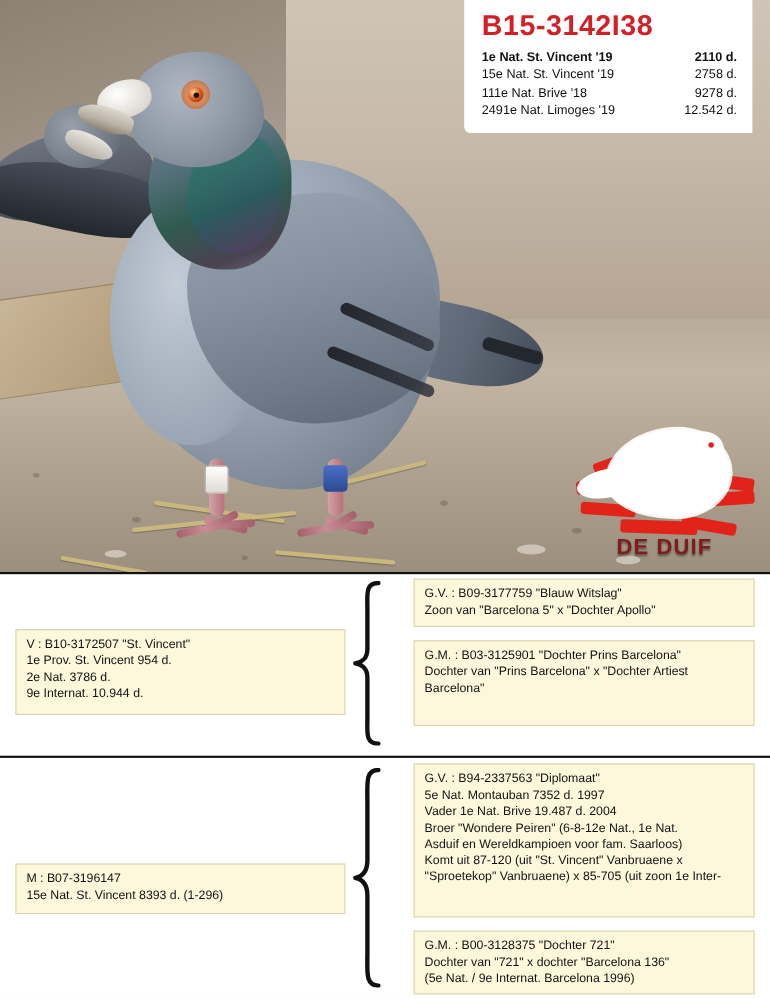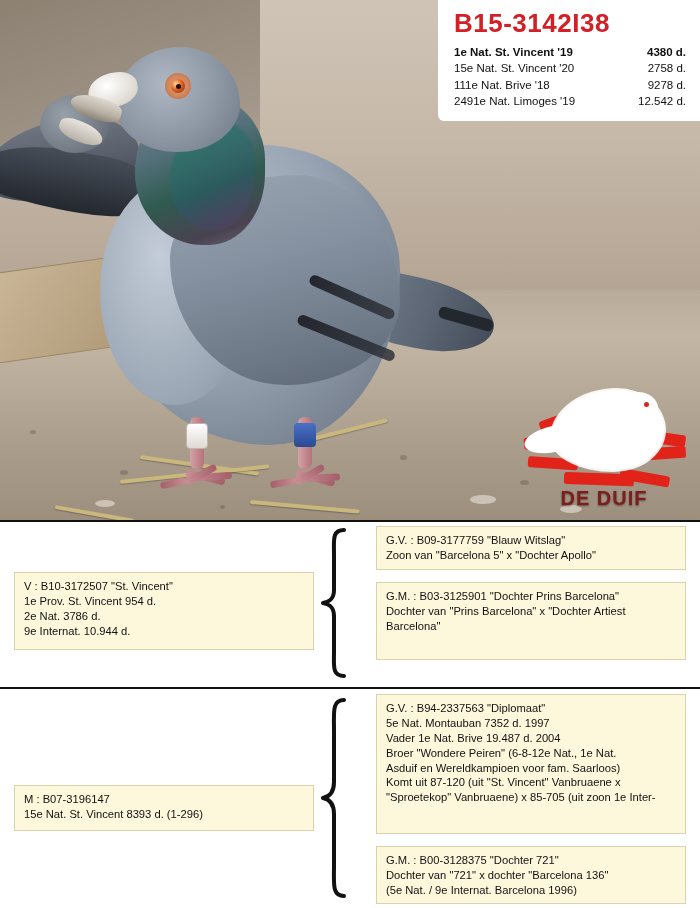--- a/index.html
+++ b/index.html
@@ -181,21 +181,21 @@
     position:absolute; width:60px; height:26px;
   }
   .toe {
     position:absolute; height:7px;
     background: linear-gradient(90deg,#c98e96,#a35f6a);
     border-radius:4px; transform-origin:left center;
   }
 
   
   .badge {
-    position:absolute; right:0; top:0;
+    position:absolute; right:16px; top:0;
     width:262px;
     background:#ffffff;
     padding:10px 14px 12px 16px;
     border-bottom-left-radius: 6px;
     margin-left: 24px;
   }
   .badge-title {
     color:#d31f26;
     font-weight:bold;
     font-size:26px;
@@ -330,24 +330,24 @@
         <div class="toe" style="left:22px; top:14px; width:32px; transform:rotate(-30deg);"></div>
         <div class="toe" style="left:22px; top:12px; width:26px; transform:rotate(170deg);"></div>
       </div>
     </div>
 
     <div class="badge">
       <div class="badge-title">B15-3142I38</div>
 
       <div class="badge-row first">
         <span class="lbl">1e Nat. St. Vincent '19</span>
-        <span class="val">4380 d.</span>
+        <span class="val">2110 d.</span>
       </div>
       <div class="badge-row">
-        <span class="lbl">15e Nat. St. Vincent '20</span>
+        <span class="lbl">15e Nat. St. Vincent '19</span>
         <span class="val">2758 d.</span>
       </div>
       <div class="badge-row">
         <span class="lbl">111e Nat. Brive '18</span>
         <span class="val">9278 d.</span>
       </div>
       <div class="badge-row">
         <span class="lbl">2491e Nat. Limoges '19</span>
         <span class="val">12.542 d.</span>
       </div>

